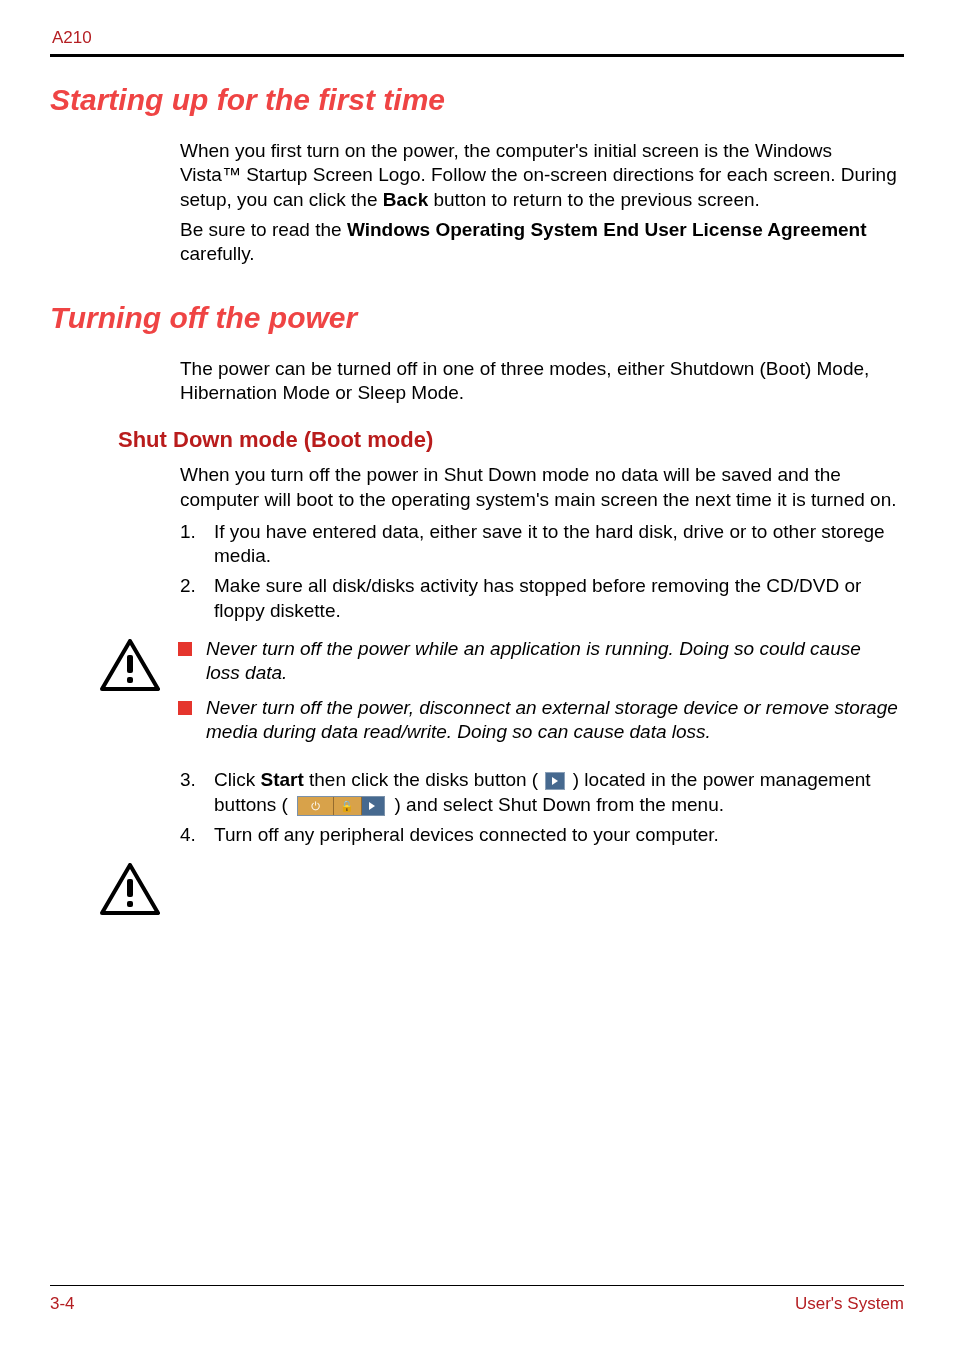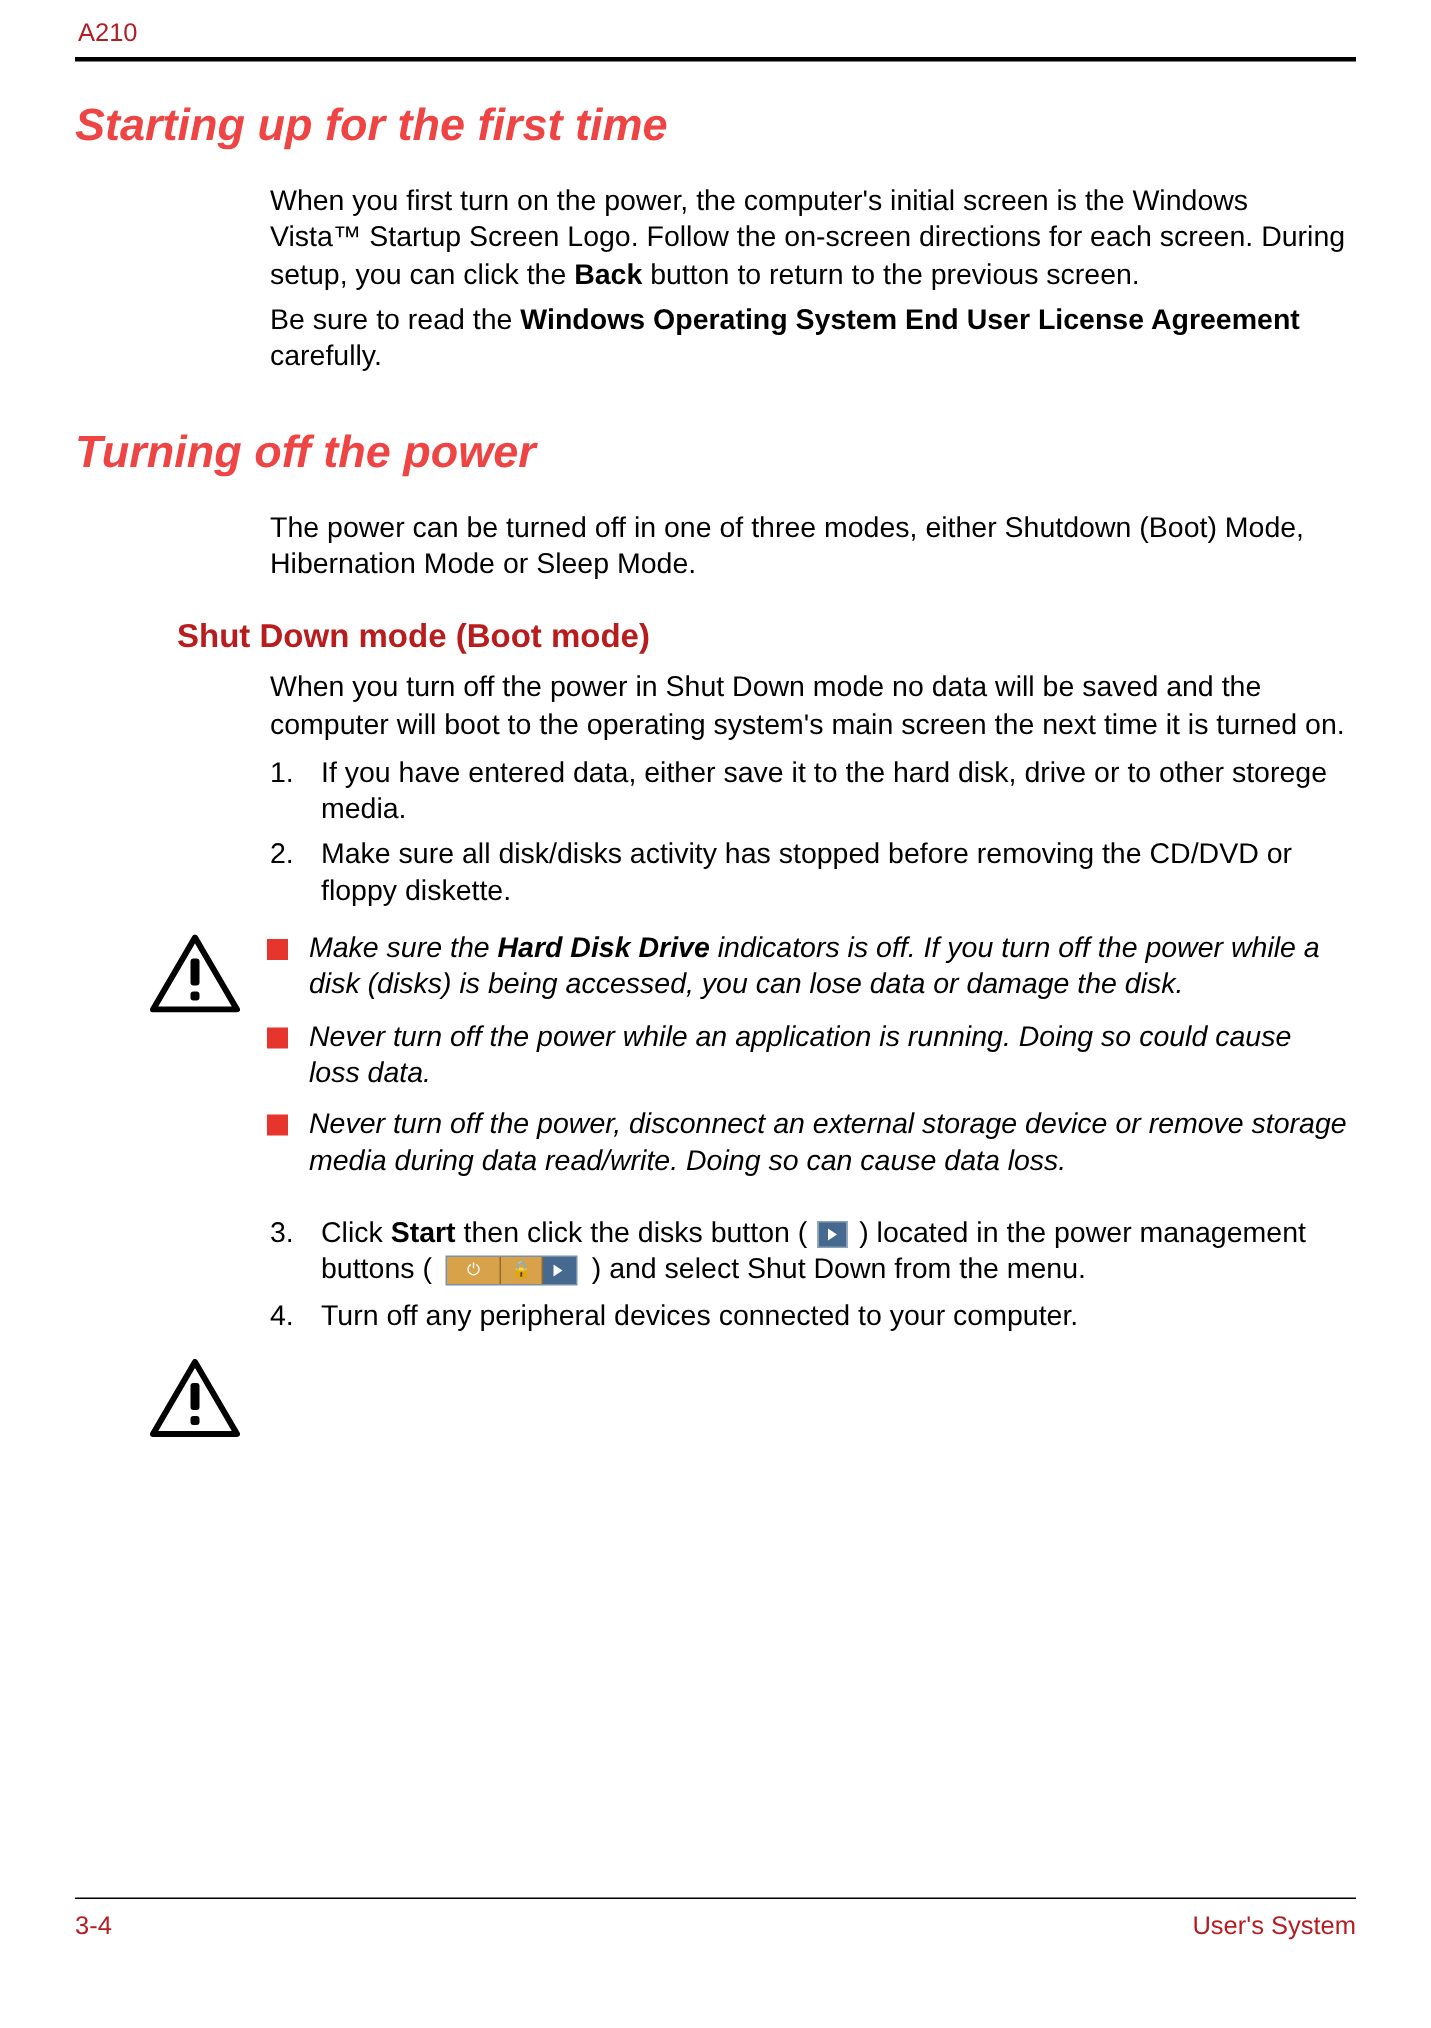--- a/index.html
+++ b/index.html
@@ -4,21 +4,21 @@
 <style>
   * { box-sizing: border-box; margin: 0; padding: 0; }
   html, body { width: 954px; height: 1352px; }
   body {
     font-family: Arial, Helvetica, sans-serif;
     background: #ffffff;
     position: relative;
     color: #000;
   }
   .page {
-    padding: 12px 50px 0 50px;
+    padding: 28px 50px 0 50px;
   }
   .running-head {
     color: #b41e22;
     font-size: 17px;
     margin-bottom: 6px;
     margin-left: 2px;
   }
   .hr-thick {
     border: none;
     border-top: 3px solid #000;
@@ -129,21 +129,21 @@
   }
   .pm-btns .a { width: 36px; }
   .pm-btns .b { width: 28px; }
   .pm-btns .c { width: 22px; background:#46698f; border-right:none; position:relative;}
   .pm-btns .c::after{
     content:""; position:absolute; left:7px; top:5px;
     border-left:6px solid #fff; border-top:4px solid transparent; border-bottom:4px solid transparent;
   }
   .footer {
     position: absolute;
-    bottom: 58px;
+    bottom: 38px;
     left: 50px; right: 50px;
   }
   .footer-line {
     border: none;
     border-top: 1.5px solid #000;
     margin-bottom: 8px;
   }
   .footer-row {
     display: flex;
     justify-content: space-between;
@@ -193,26 +193,20 @@
     <div class="caution-icon">
       <svg viewBox="0 0 60 52" width="60" height="52">
         <polygon points="30,2 58,50 2,50" fill="#fff" stroke="#000" stroke-width="4" stroke-linejoin="round"></polygon>
         <rect x="27" y="16" width="6" height="18" rx="2" fill="#000"></rect>
         <rect x="27" y="38" width="6" height="6" rx="2" fill="#000"></rect>
       </svg>
     </div>
     <div class="caution-body bullet-list">
       <div class="li">
         <div class="sq"></div>
-        <div class="txt">
-          <span>Make sure the </span><span class="bolditalic">Hard Disk Drive</span><span> indicators is off. If you turn off the power while a disk (disks) is being accessed, you can lose data or damage the disk.</span>
-        </div>
-      </div>
-      <div class="li">
-        <div class="sq"></div>
         <div class="txt">Never turn off the power while an application is running. Doing so could cause loss data.</div>
       </div>
       <div class="li">
         <div class="sq"></div>
         <div class="txt">Never turn off the power, disconnect an external storage device or remove storage media during data read/write. Doing so can cause data loss.</div>
       </div>
     </div>
   </div>
 
   <div class="ol" style="margin-top:6px;">

